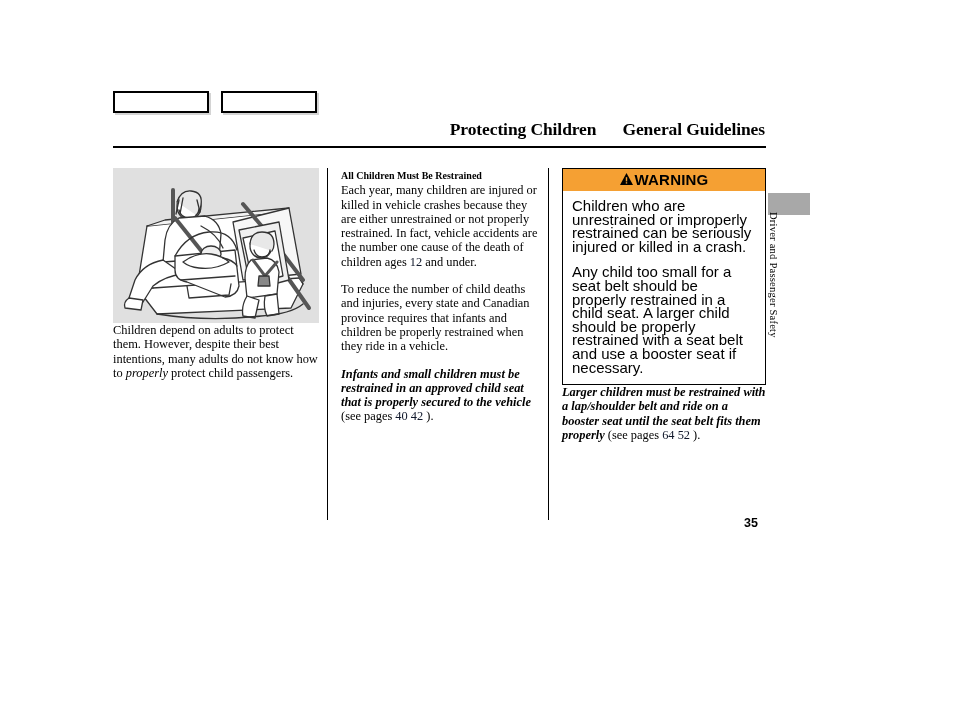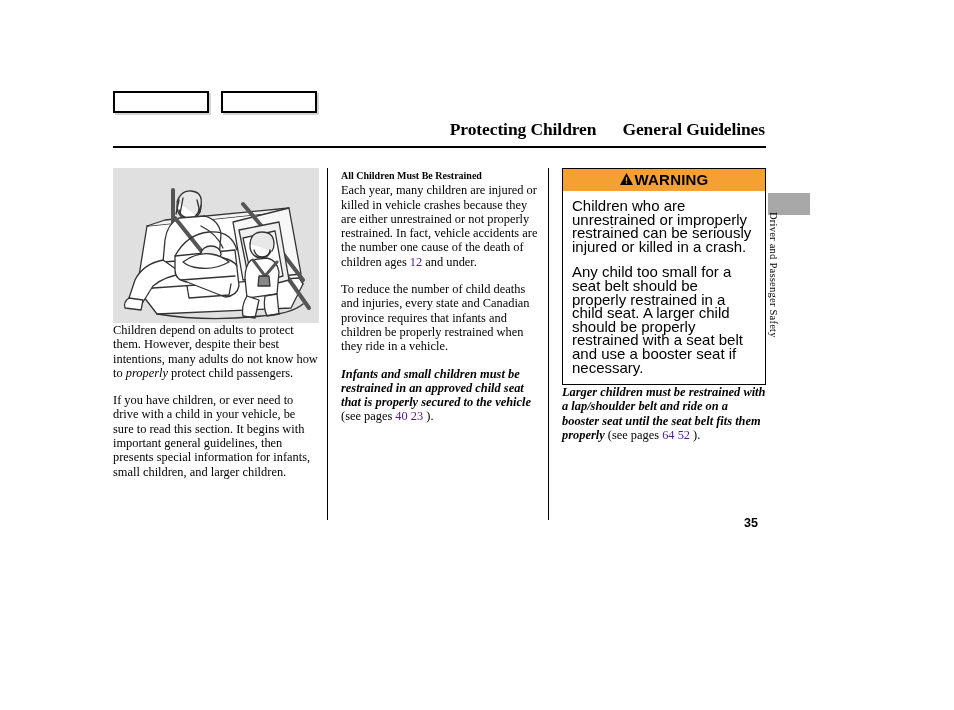--- a/index.html
+++ b/index.html
@@ -98,21 +98,21 @@
   .heading-bold {
     font-weight: bold;
     font-size: 10px;
     line-height: 14.3px;
   }
   .bi {
     font-weight: bold;
     font-style: italic;
   }
   .lnk {
-    color: #4c1d95;
+    color: #0f172a;
     text-decoration: none;
   }
   .it { font-style: italic; }
 
   
   .warning-box {
     border: 1.6px solid #000000;
     background: #ffffff;
     width: 204px;
     box-sizing: border-box;
@@ -257,30 +257,29 @@
           <path d="M134 128 q-6 10 -4 20 l12 2 l4 -18 Z" fill="#ffffff"></path>
           <path d="M152 128 q-2 12 2 20 l12 -2 l-2 -20 Z" fill="#ffffff"></path>
 
           <path d="M44 146 q50 8 104 2 q30 -2 42 -12"></path>
         </g>
       </svg>
     </div>
 
     <p class="body-text left-text"><span>Children depend on adults to protect them. However, despite their best intentions, many adults do not know how to </span><span class="it">properly</span><span> protect child passengers.</span></p>
 
-    <p class="body-text">If you have children, or ever need to drive with a child in your vehicle, be sure to read this section. It begins with important general guidelines, then presents special information for infants, small children, and larger children.</p>
   </div>
 
   <div class="col col-mid">
 
     <p class="body-text"><span class="heading-bold">All Children Must Be Restrained</span><br><span>Each year, many children are injured or killed in vehicle crashes because they are either unrestrained or not properly restrained. In fact, vehicle accidents are the number one cause of the death of children ages </span><a class="lnk" href="#">12</a><span> and under.</span></p>
 
     <p class="body-text">To reduce the number of child deaths and injuries, every state and Canadian province requires that infants and children be properly restrained when they ride in a vehicle.</p>
 
-    <p class="body-text"><span class="bi">Infants and small children must be restrained in an approved child seat that is properly secured to the vehicle</span><span> (see pages </span><a class="lnk" href="#">40</a><span>  </span><a class="lnk" href="#">23</a><span> ).</span></p>
+    <p class="body-text"><span class="bi">Infants and small children must be restrained in an approved child seat that is properly secured to the vehicle</span><span> (see pages </span><a class="lnk" href="#">40</a><span>  </span><a class="lnk" href="#">42</a><span> ).</span></p>
   </div>
 
   <div class="col col-right">
 
     <div class="warning-box">
       <div class="warning-head">
         <span class="warn-tri">
           <svg width="13" height="12" viewBox="0 0 13 12">
             <path d="M6.5 0 L13 12 L0 12 Z" fill="#000000"></path>
             <rect x="5.8" y="4.2" width="1.4" height="4.2" fill="#f5a033"></rect>

